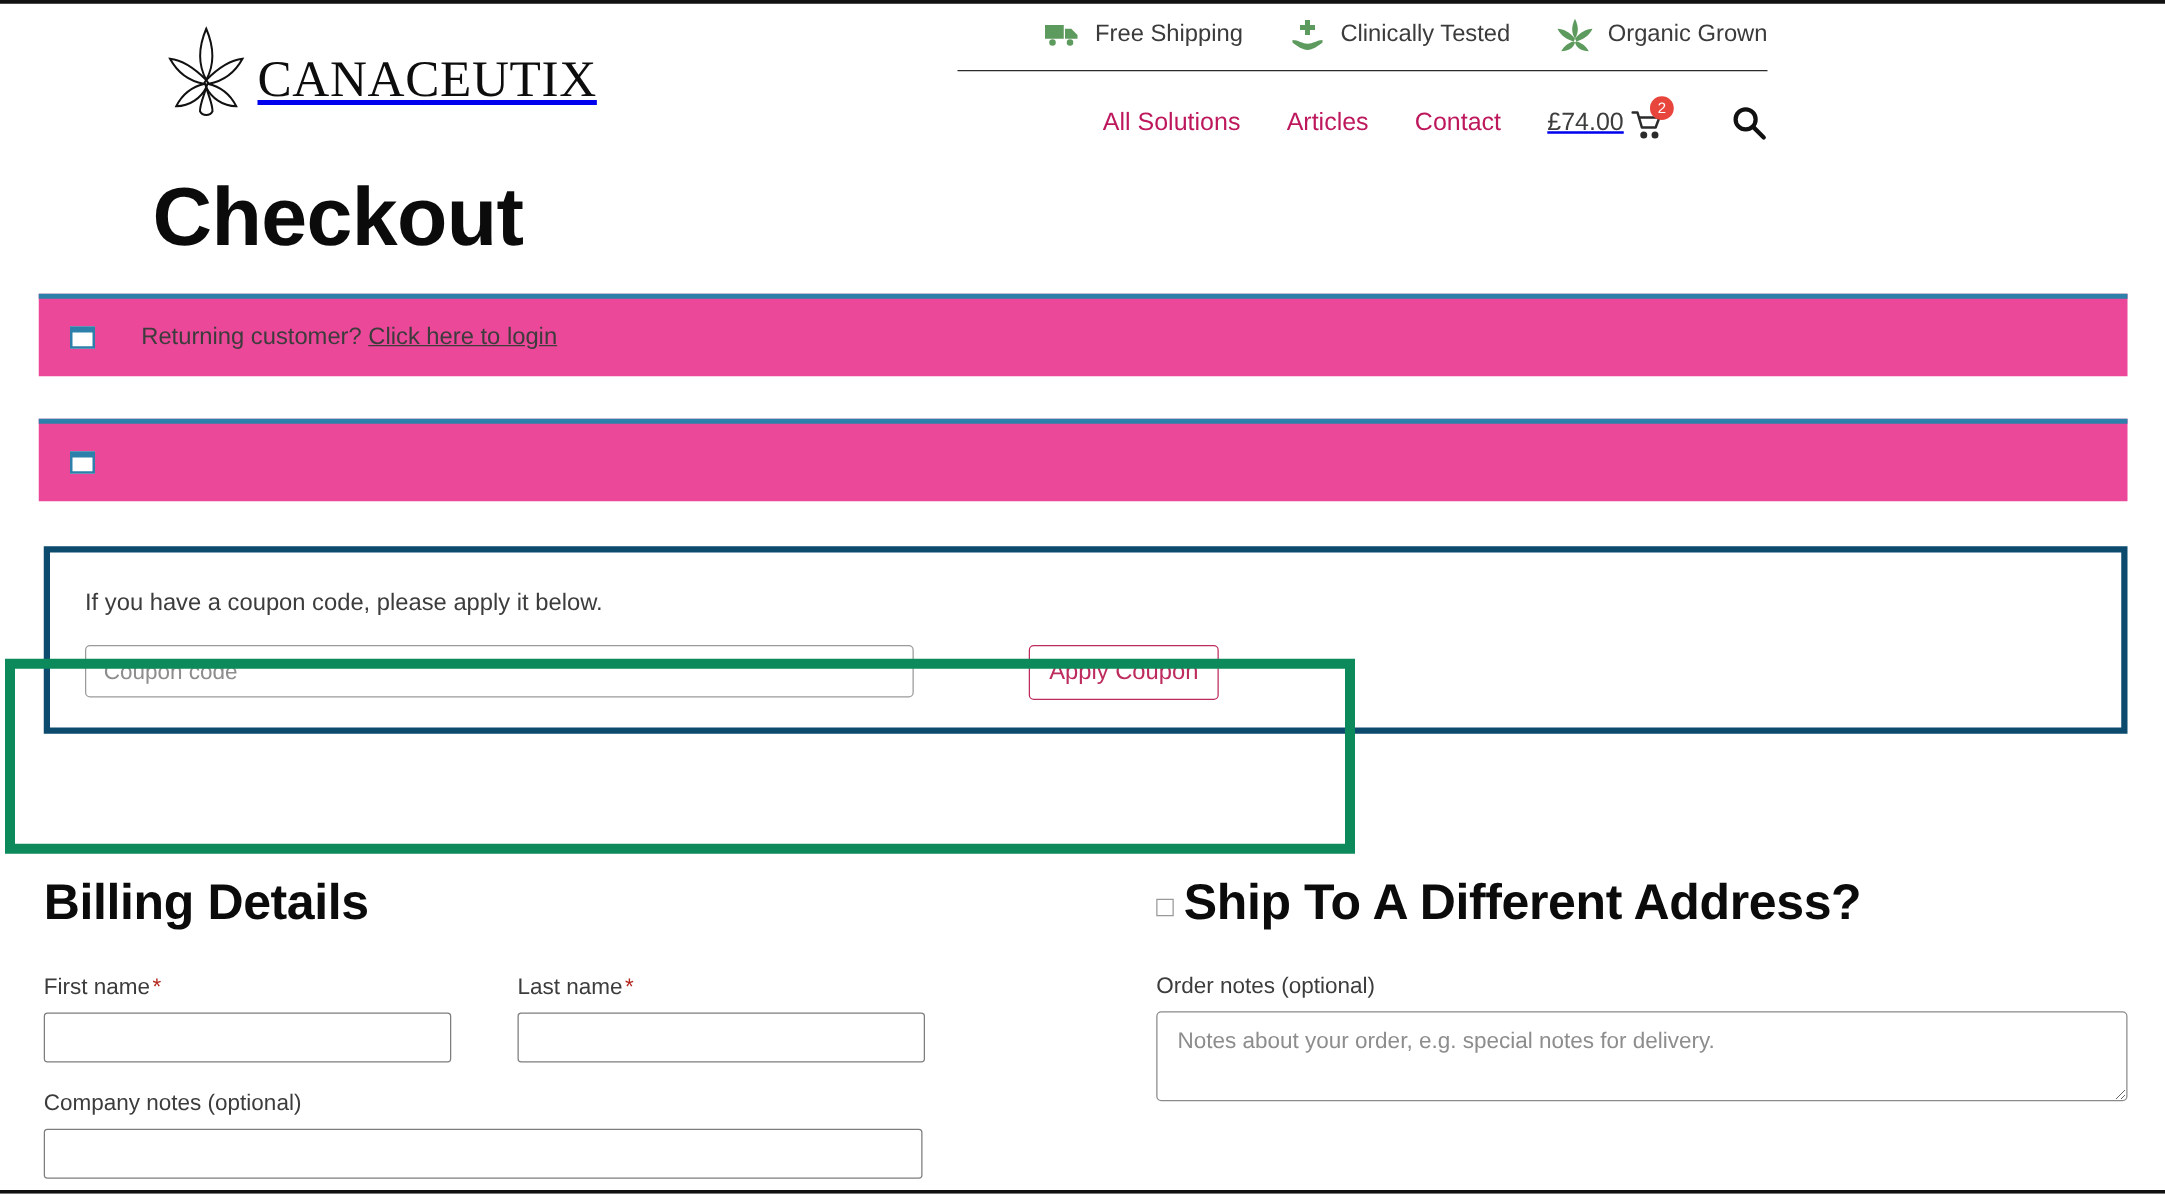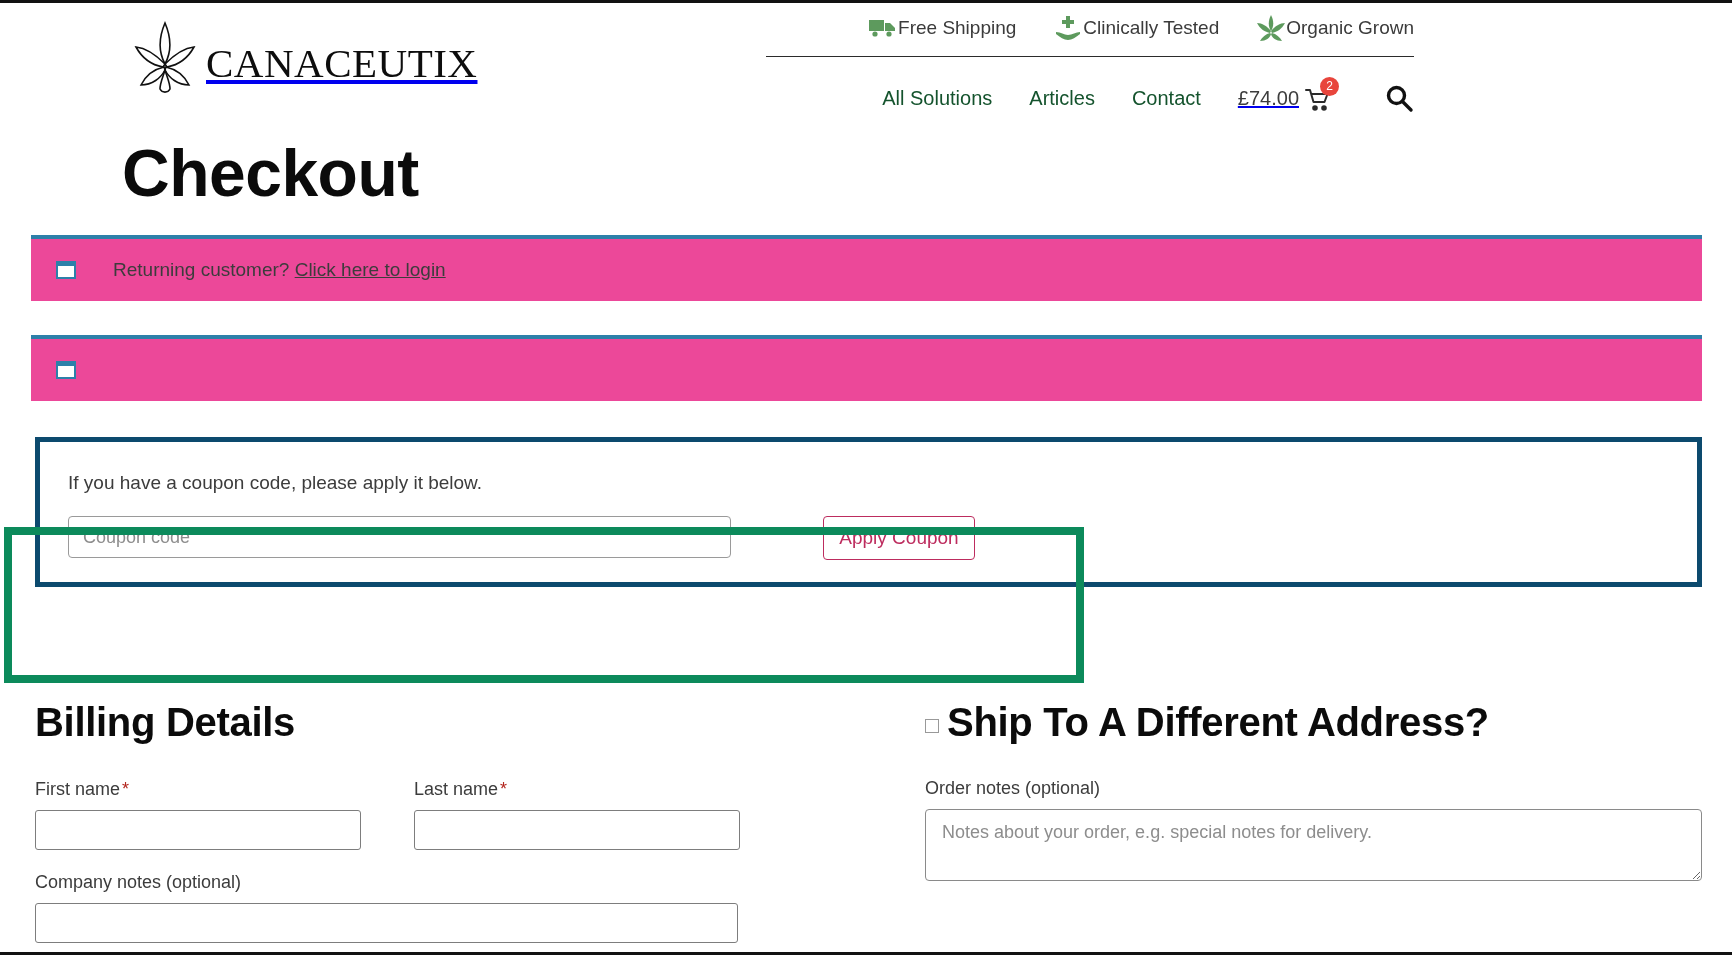--- a/index.html
+++ b/index.html
@@ -50,20 +50,21 @@
     position: absolute;
     right: 318px;
     top: 10px;
     display: flex;
     align-items: center;
     gap: 37px;
   }
   .badge {
     display: flex;
     align-items: center;
+    gap: 11px;
     font-size: 19px;
     color: #3b3b3b;
     white-space: nowrap;
   }
   .badge-icon { width: 30px; height: 30px; display: block; flex: none; }
 
   .header-rule {
     position: absolute;
     left: 766px;
     right: 318px;
@@ -74,21 +75,21 @@
   .nav {
     position: absolute;
     right: 318px;
     top: 80px;
     display: flex;
     align-items: center;
     gap: 37px;
   }
   .nav-link {
     font-size: 20px;
-    color: #14532d;
+    color: #be185d;
     text-decoration: none;
     white-space: nowrap;
   }
   .cart-wrap {
     display: flex;
     align-items: center;
     gap: 6px;
     position: relative;
   }
   .cart-total { font-size: 20px; color: #3d3d3d; }

